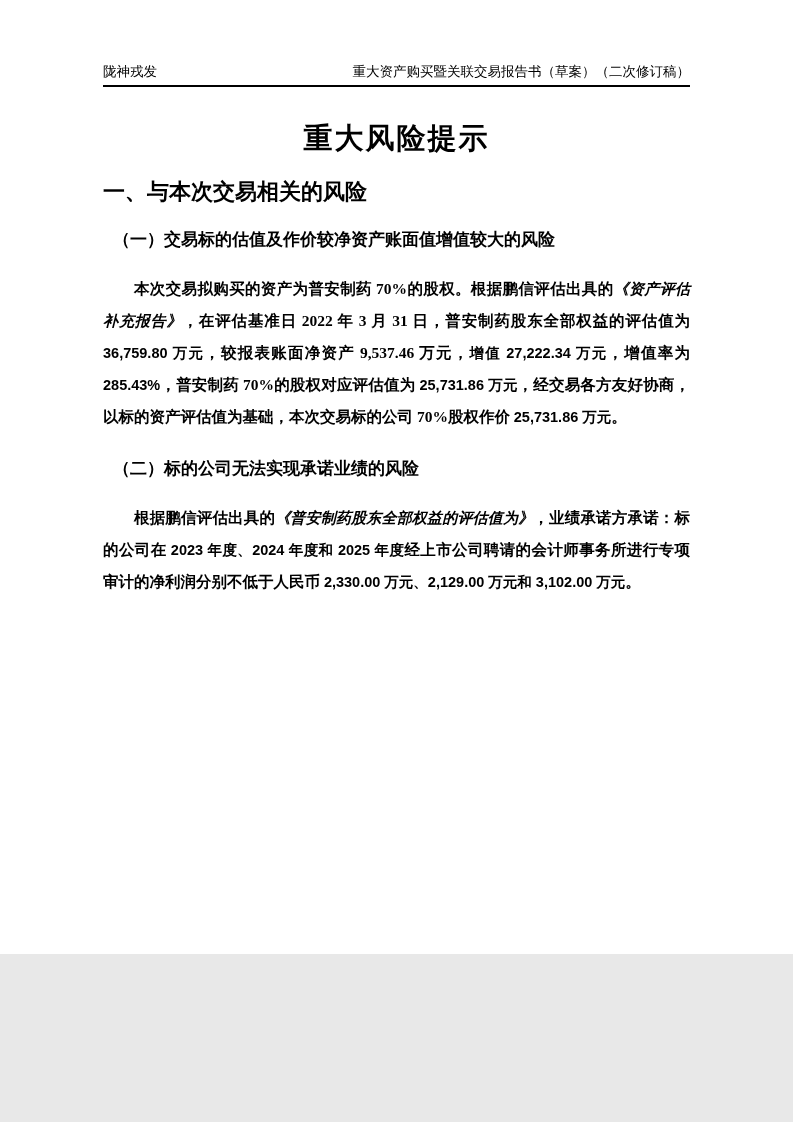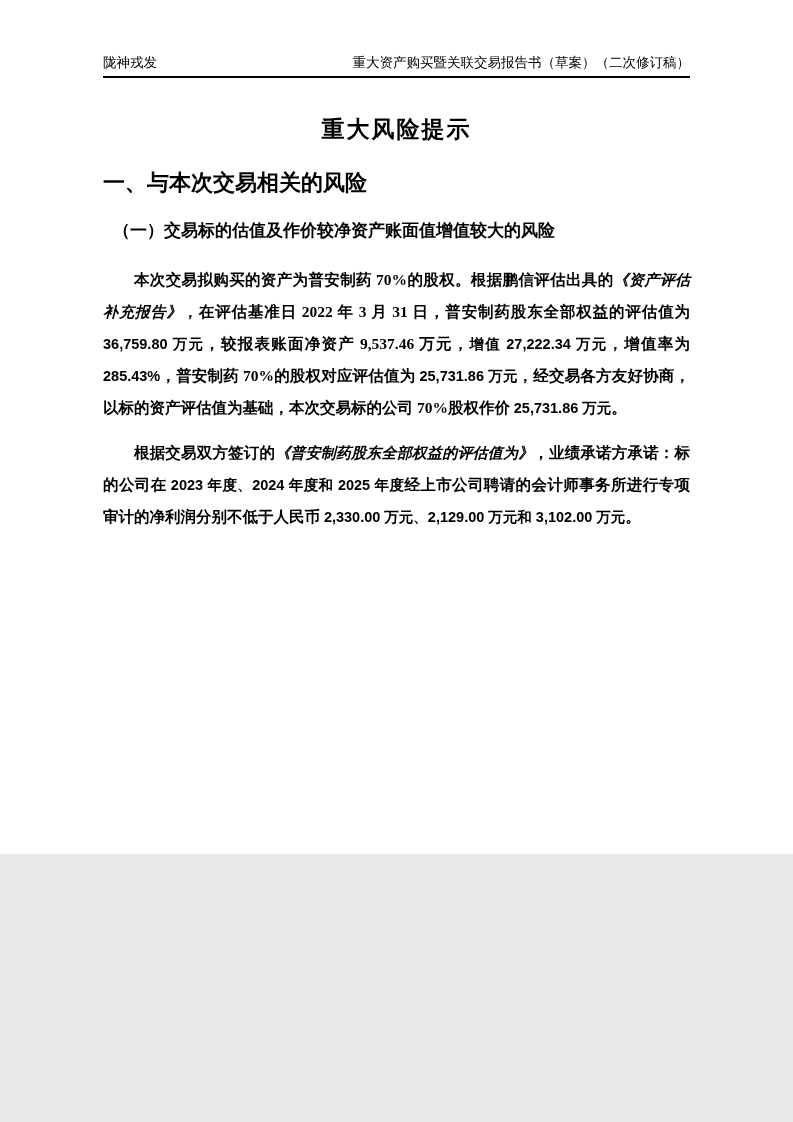--- a/index.html
+++ b/index.html
@@ -3,21 +3,21 @@
 <meta charset="utf-8">
 <style>
   html, body {
     margin: 0;
     padding: 0;
     background: #e8e8e8;
   }
   .page {
     position: relative;
     width: 793px;
-    height: 854px;
+    height: 954px;
     background: #ffffff;
     margin: 0 auto;
     overflow: hidden;
     color: #000;
     font-family: "Liberation Serif", "DejaVu Serif", serif;
   }
   .content {
     position: absolute;
     left: 103px;
     right: 103px;
@@ -28,28 +28,28 @@
     display: flex;
     justify-content: space-between;
     align-items: flex-end;
     padding-top: 54px;
     padding-bottom: 5px;
     border-bottom: 2px solid #000;
     font-size: 13.5px;
     line-height: 17px;
   }
   .page-header .hdr-left { white-space: nowrap; }
-  .page-header .hdr-right { white-space: nowrap; }
+  .page-header .hdr-right { white-space: nowrap; margin-top: 9px; }
   
   .doc-title {
     margin: 36px 0 0 0;
     text-align: center;
     font-family: "Liberation Sans", "DejaVu Sans", sans-serif;
     font-weight: bold;
-    font-size: 23px;
+    font-size: 29px;
     line-height: 30px;
     letter-spacing: 2px;
   }
   .section-heading {
     margin: 27px 0 0 0;
     font-family: "Liberation Sans", "DejaVu Sans", sans-serif;
     font-weight: bold;
     font-size: 22px;
     line-height: 24px;
   }
@@ -105,20 +105,21 @@
 
     <div class="doc-title">重大风险提示</div>
 
     <div class="section-heading">一、与本次交易相关的风险</div>
 
     <div class="subsection-heading">（一）交易标的估值及作价较净资产账面值增值较大的风险</div>
 
     <p class="para"><span class="seg-n">本次交易拟购买的资产为普安制药 70%的股权。根据鹏信评估出具的</span><span class="seg-bi">《资产评估补充报告》</span><span class="seg-n">，在评估基准日 2022 年 3 月 31 日，普安制药股东全部权益的评估值为 </span><span class="seg-b">36,759.80 万元</span><span class="seg-n">，较报表账面净资产 9,537.46 万元，</span><span class="seg-b">增值 27,222.34 万元</span><span class="seg-n">，增值率为 </span><span class="seg-b">285.43%</span><span class="seg-n">，普安制药 70%的股权对应评估值为 </span><span class="seg-b">25,731.86 万元</span><span class="seg-n">，经交易各方友好协商，以标的资产评估值为基础，本次交易标的公司 70%股权作价 </span><span class="seg-b">25,731.86 万元</span><span class="seg-n">。</span></p>
 
 
+    <div class="subsection-heading">（二）标的公司无法实现承诺业绩的风险</div>
 
-    <p class="para"><span class="seg-n">根据交易双方签订的</span><span class="seg-bi">《普安制药股东全部权益的评估值为》</span><span class="seg-n">，业绩承诺方承诺：标的公司在 </span><span class="seg-b">2023 年度、2024 年度和 2025 年度</span><span class="seg-n">经上市公司聘请的会计师事务所进行专项审计的净利润分别不低于人民币 </span><span class="seg-b">2,330.00 万元、2,129.00 万元和 3,102.00 万元</span><span class="seg-n">。</span></p>
+    <p class="para"><span class="seg-n">根据鹏信评估出具的</span><span class="seg-bi">《普安制药股东全部权益的评估值为》</span><span class="seg-n">，业绩承诺方承诺：标的公司在 </span><span class="seg-b">2023 年度、2024 年度和 2025 年度</span><span class="seg-n">经上市公司聘请的会计师事务所进行专项审计的净利润分别不低于人民币 </span><span class="seg-b">2,330.00 万元、2,129.00 万元和 3,102.00 万元</span><span class="seg-n">。</span></p>
 
 
   </div>
 
   <div class="page-footer">36/371</div>
 </div>
 
 </body></html>

